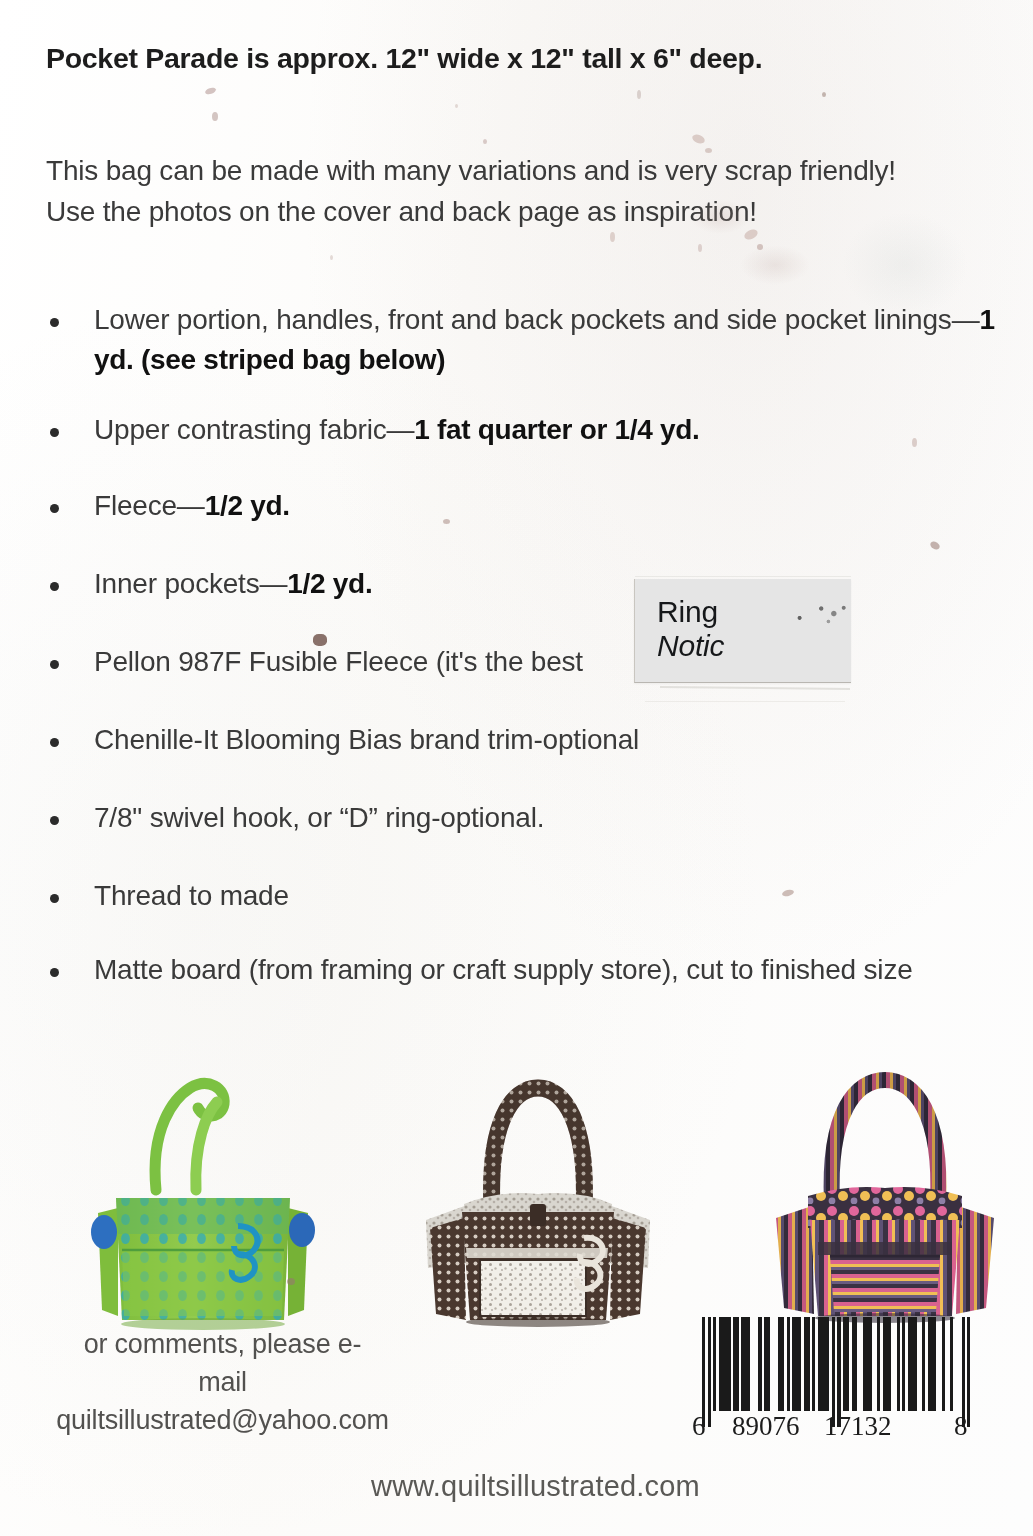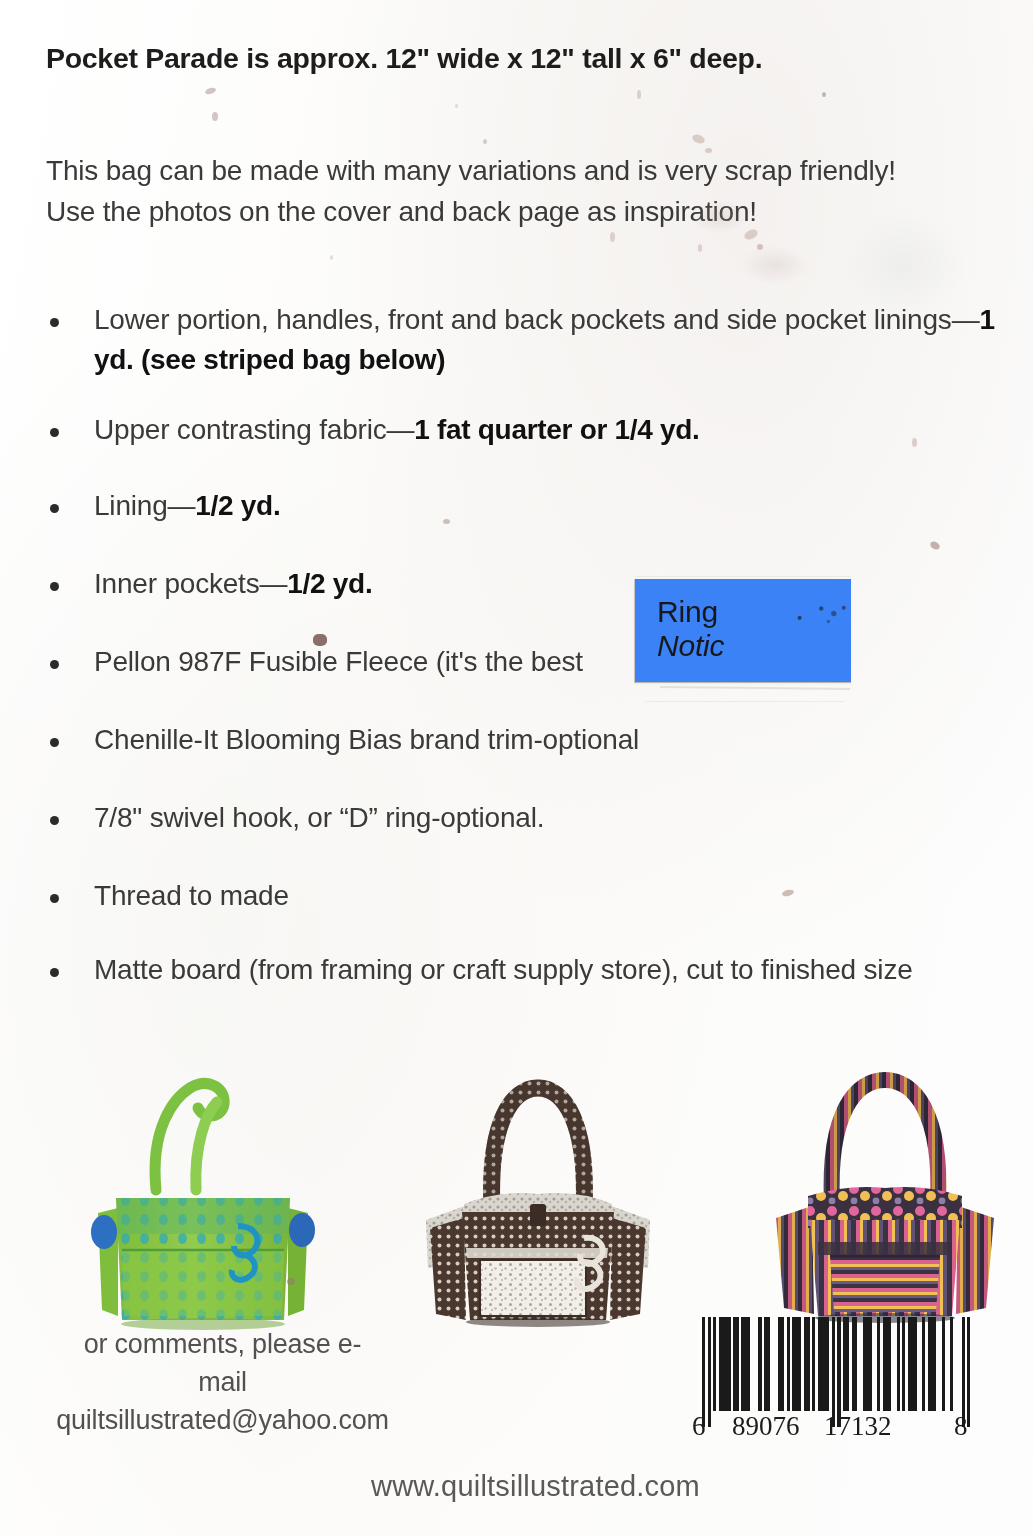--- a/index.html
+++ b/index.html
@@ -90,21 +90,21 @@
   }
   .bullet-text b { color: #111; font-weight: bold; letter-spacing: -0.3px; }
 
   
   .sticker {
     position: absolute;
     left: 634px;
     top: 579px;
     width: 216px;
     height: 103px;
-    background: #3b82f6;
+    background: #e5e5e5;
     border-left: 1px solid #c9c6c0;
     border-bottom: 1px solid #b9b6b1;
     box-shadow: 0 1px 2px rgba(0,0,0,0.05);
     z-index: 6;
     overflow: hidden;
   }
   .sticker-line {
     position: absolute;
     left: 22px;
     font-family: "Liberation Sans", sans-serif;
@@ -241,21 +241,21 @@
       <div class="bullet-text" style="width:830px;"><span>Lower portion, handles, front and back pockets and side pocket linings—</span><b>1 yd. (see striped bag below)</b></div>
     </div>
 
     <div class="bullet-row" style="margin-bottom:36px;">
       <div class="bullet-dot"><span></span></div>
       <div class="bullet-text"><span>Upper contrasting fabric—</span><b>1 fat quarter or 1/4 yd.</b></div>
     </div>
 
     <div class="bullet-row" style="margin-bottom:38px;">
       <div class="bullet-dot"><span></span></div>
-      <div class="bullet-text"><span>Lining—</span><b>1/2 yd.</b></div>
+      <div class="bullet-text"><span>Fleece—</span><b>1/2 yd.</b></div>
     </div>
 
     <div class="bullet-row" style="margin-bottom:38px;">
       <div class="bullet-dot"><span></span></div>
       <div class="bullet-text"><span>Inner pockets—</span><b>1/2 yd.</b></div>
     </div>
 
     <div class="bullet-row" style="margin-bottom:38px;">
       <div class="bullet-dot"><span></span></div>
       <div class="bullet-text" style="white-space:nowrap;"><span>Pellon 987F Fusible Fleece (it's the best</span><b style="margin-left:178px;">/2 yds.</b></div>

